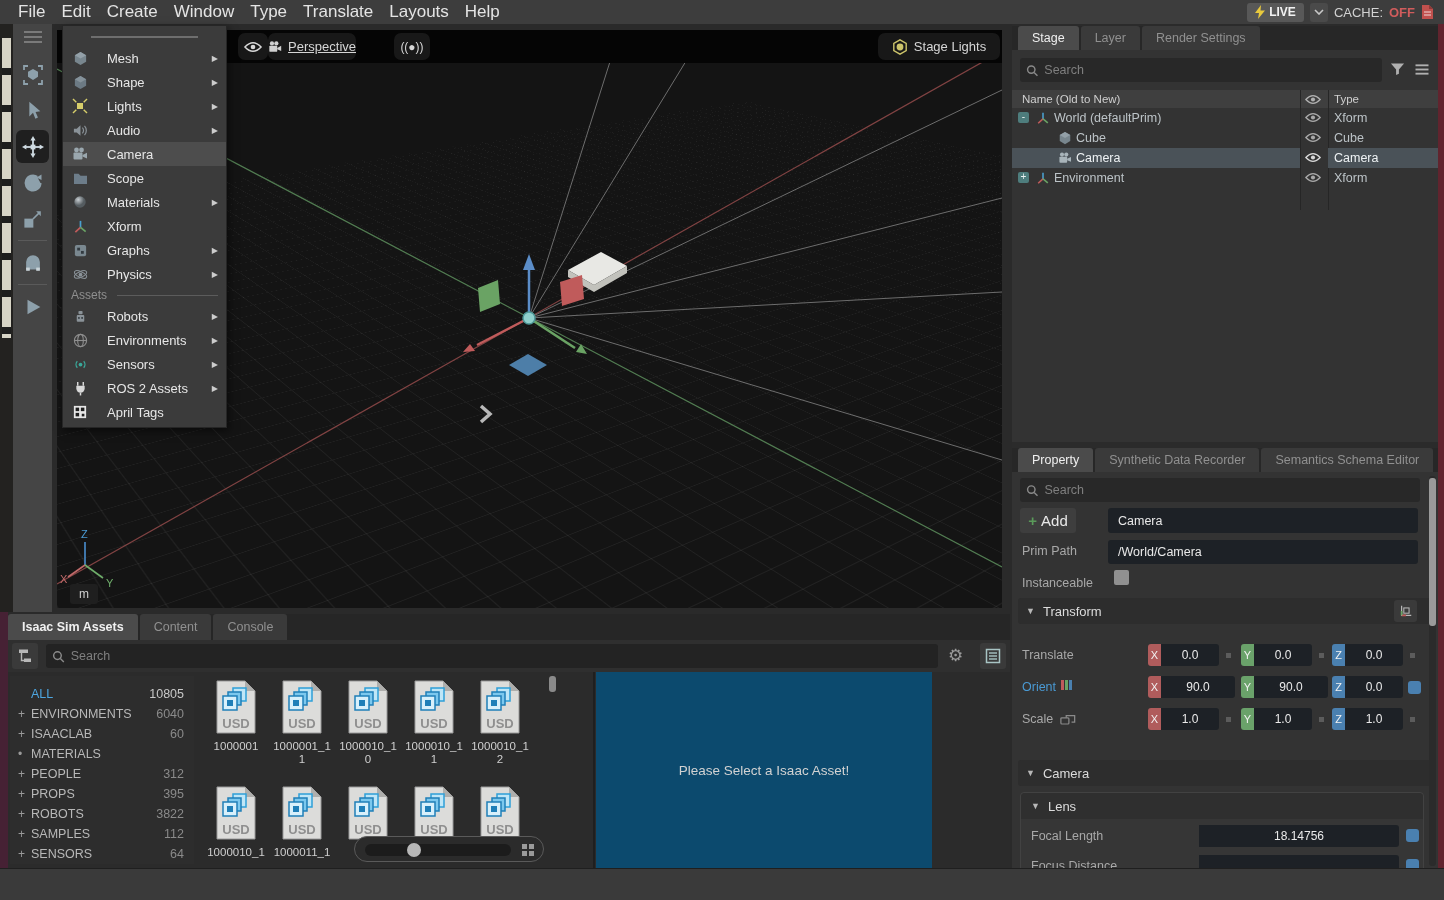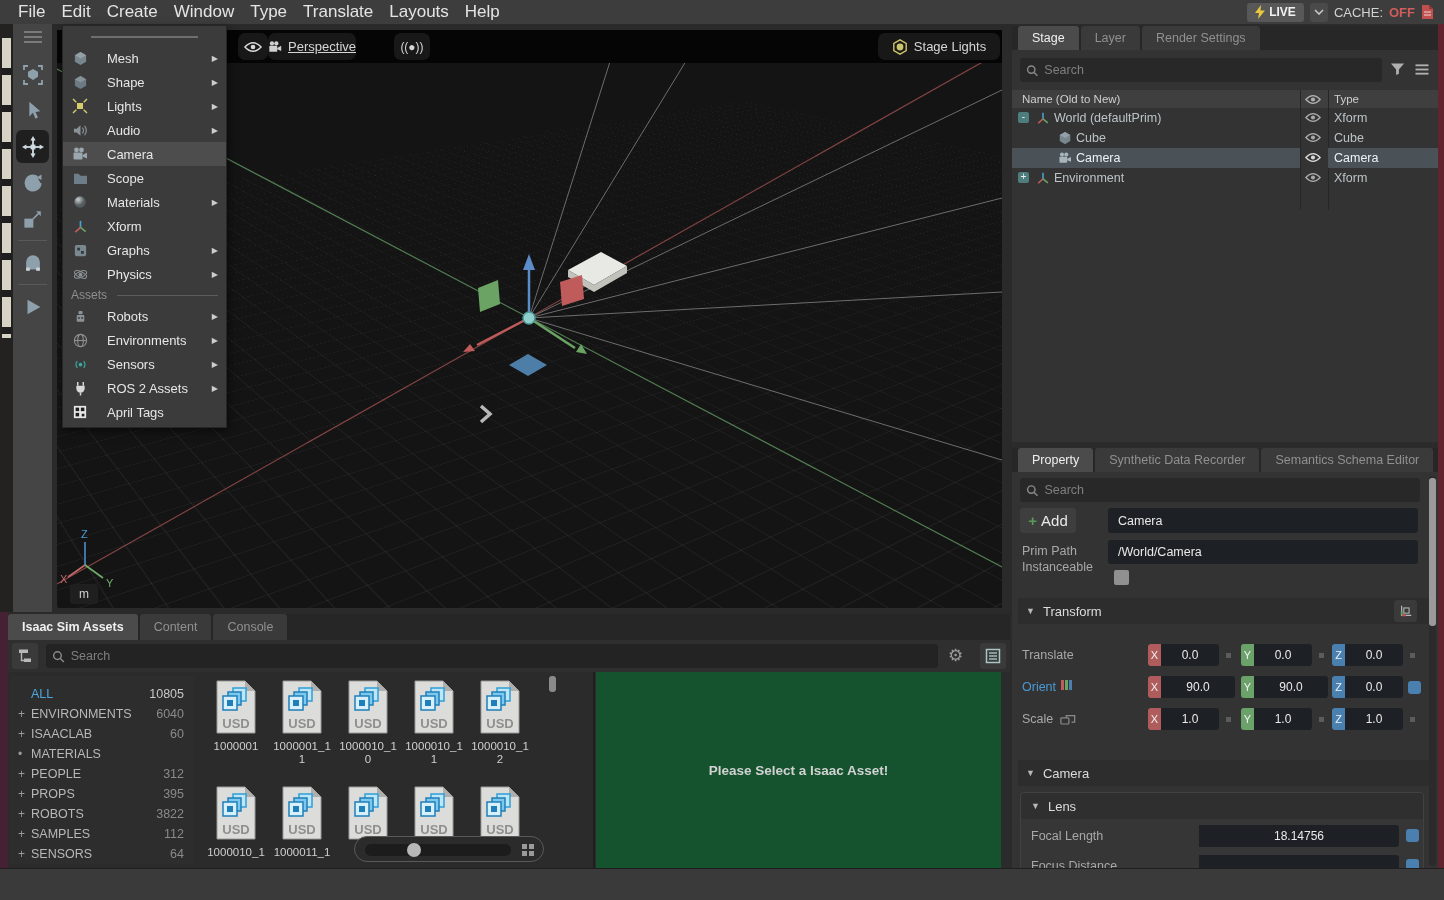--- a/index.html
+++ b/index.html
@@ -91,21 +91,21 @@
   #bp-toolbar { position:absolute; left:0; top:26px; width:100%; height:32px; background:#2f2f2f; }
   .icon-btn { position:absolute; width:26px; height:26px; background:#3a3a3a; border-radius:3px; display:flex; align-items:center; justify-content:center; }
   #bp-sidebar { position:absolute; left:2px; top:62px; width:184px; height:188px; background:#2d2d2d; padding-top:8px; }
   .cat-row { height:20px; display:flex; align-items:center; padding:0 10px 0 8px; font-size:12.5px; color:#b8b8b8; }
   .cat-prefix { width:13px; color:#9a9a9a; font-size:12px; }
   .cat-count { margin-left:auto; color:#8a8a8a; }
   .cat-row.active .cat-name { color:#4da6e0; }
   .cat-row.active .cat-count { color:#c8c8c8; }
   .asset-item { position:absolute; width:66px; text-align:center; }
   .asset-item .lbl { margin-top:2px; font-size:11.5px; color:#cfcfcf; line-height:13px; }
-  #bp-msg { position:absolute; left:588px; top:58px; width:405px; height:196px; background:#14532d; display:flex; align-items:center; justify-content:center;font-weight:bold; }
+  #bp-msg { position:absolute; left:588px; top:58px; width:336px; height:196px; background:#0c4a6e; display:flex; align-items:center; justify-content:center; }
   #bp-msg div { color:#d2d2d2; font-size:13.5px; }
   #size-slider { position:absolute; left:346px; top:222px; width:190px; height:26px; background:#2b2b2b; border:1px solid #5a5a5a; border-radius:13px; z-index:5; }
   #size-slider .track { position:absolute; left:10px; top:7px; width:146px; height:12px; background:#1c1c1c; border-radius:6px; }
   #size-slider .thumb { position:absolute; left:52px; top:6px; width:14px; height:14px; background:#b8b8b8; border-radius:50%; }
 
   #right-edge { position:absolute; left:1438px; top:0; width:6px; height:868px; background:#61242e; }
   #bottom-strip { position:absolute; left:0; top:868px; width:1444px; height:32px; background:#3a3a3a; border-top:1px solid #1f1f1f; }
 </style>
 </head>
 <body>
@@ -575,21 +575,21 @@
       </div>
       <div class="pfield" style="left:96px;top:60px;width:310px;height:25px;">
           <span>Camera</span>
         </div>
 
       <span class="plabel" style="left:10px;top:96px;">Prim Path</span>
       <div class="pfield" style="left:96px;top:92px;width:310px;height:24px;">
           <span>/World/Camera</span>
         </div>
 
-      <span class="plabel" style="left:10px;top:112px;">Instanceable</span>
+      <span class="plabel" style="left:10px;top:128px;">Instanceable</span>
       <div class="abs" style="left:102px;top:122px;width:15px;height:15px;background:#909090;border-radius:2px;"></div>
 
       <div class="sec-head" style="top:150px;">
         <span class="tri">▼</span>
         <span>Transform</span>
       </div>
       <div class="abs" style="left:382px;top:152px;width:23px;height:22px;background:#3a3a3a;border-radius:3px;display:flex;align-items:center;justify-content:center;">
         <svg width="14" height="14" viewBox="0 0 16 16" fill="none">
             <path d="M3 2v11h11" stroke="#b8b8b8" stroke-width="1.4"></path>
             <rect x="5.5" y="4.5" width="6" height="6" stroke="#b8b8b8" stroke-width="1.2"></rect>

